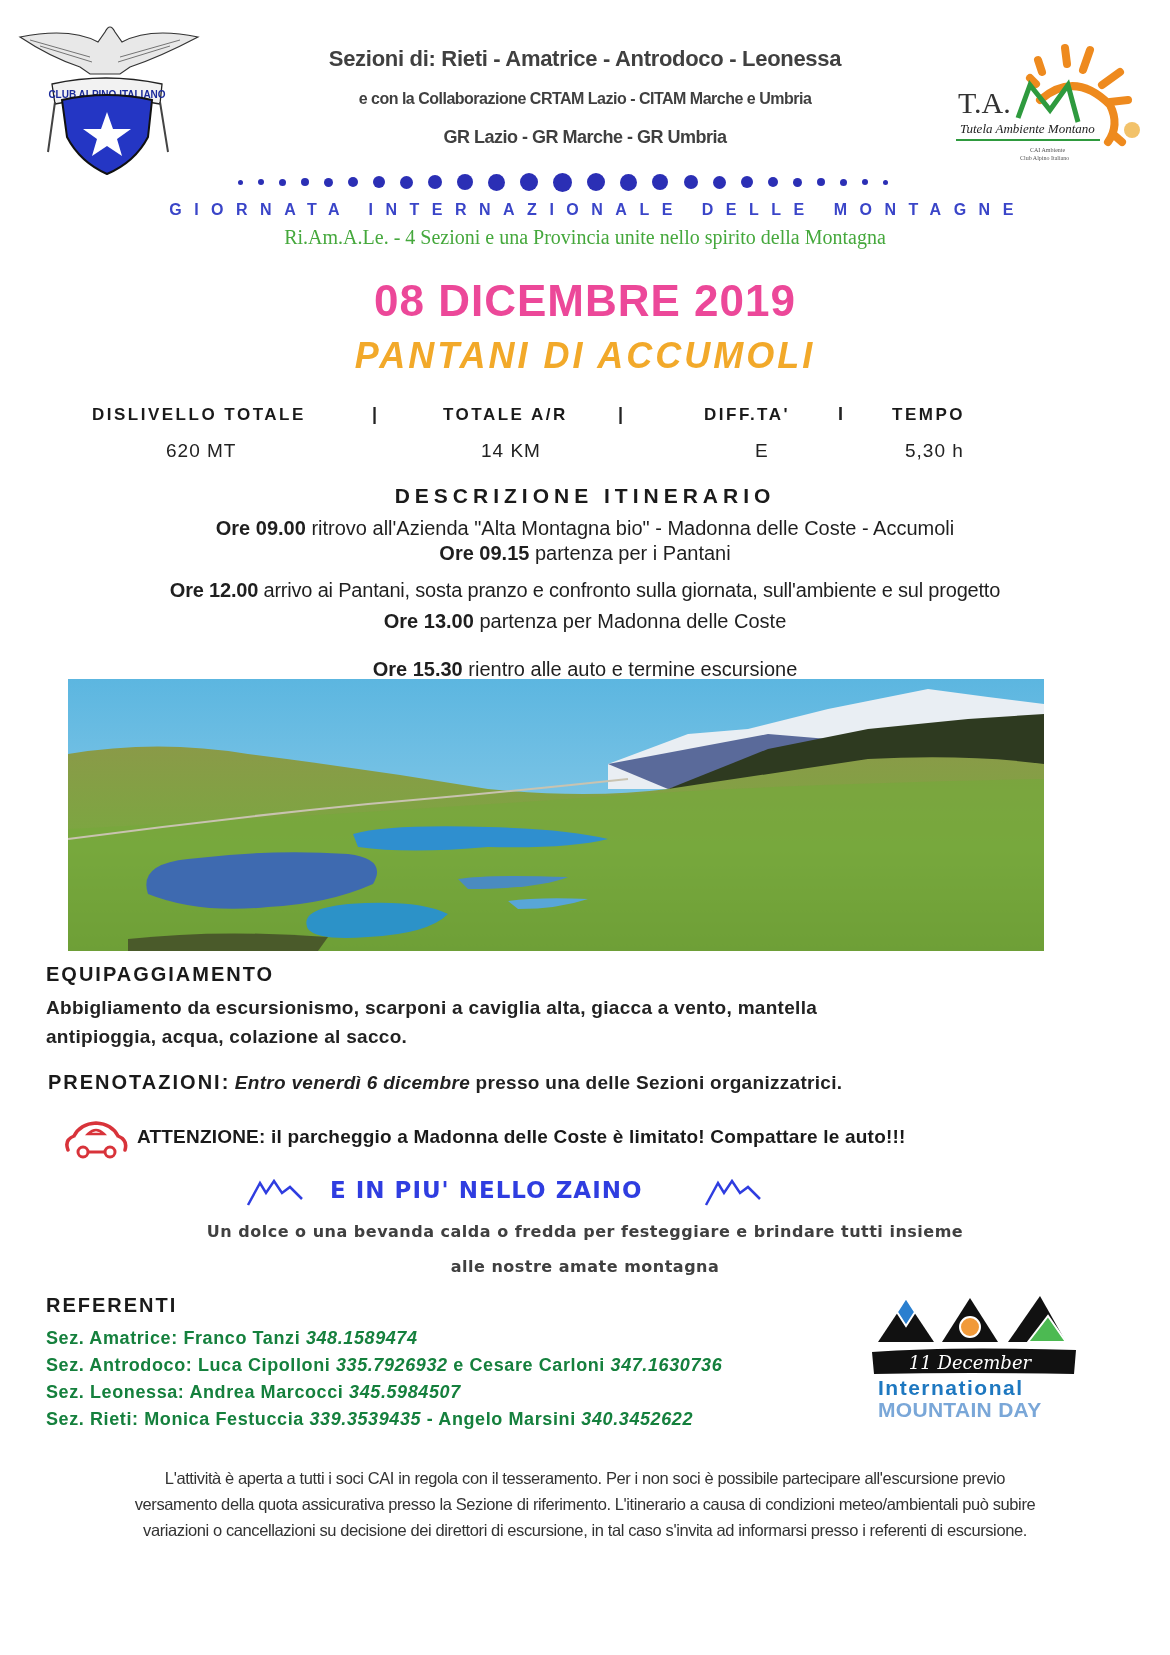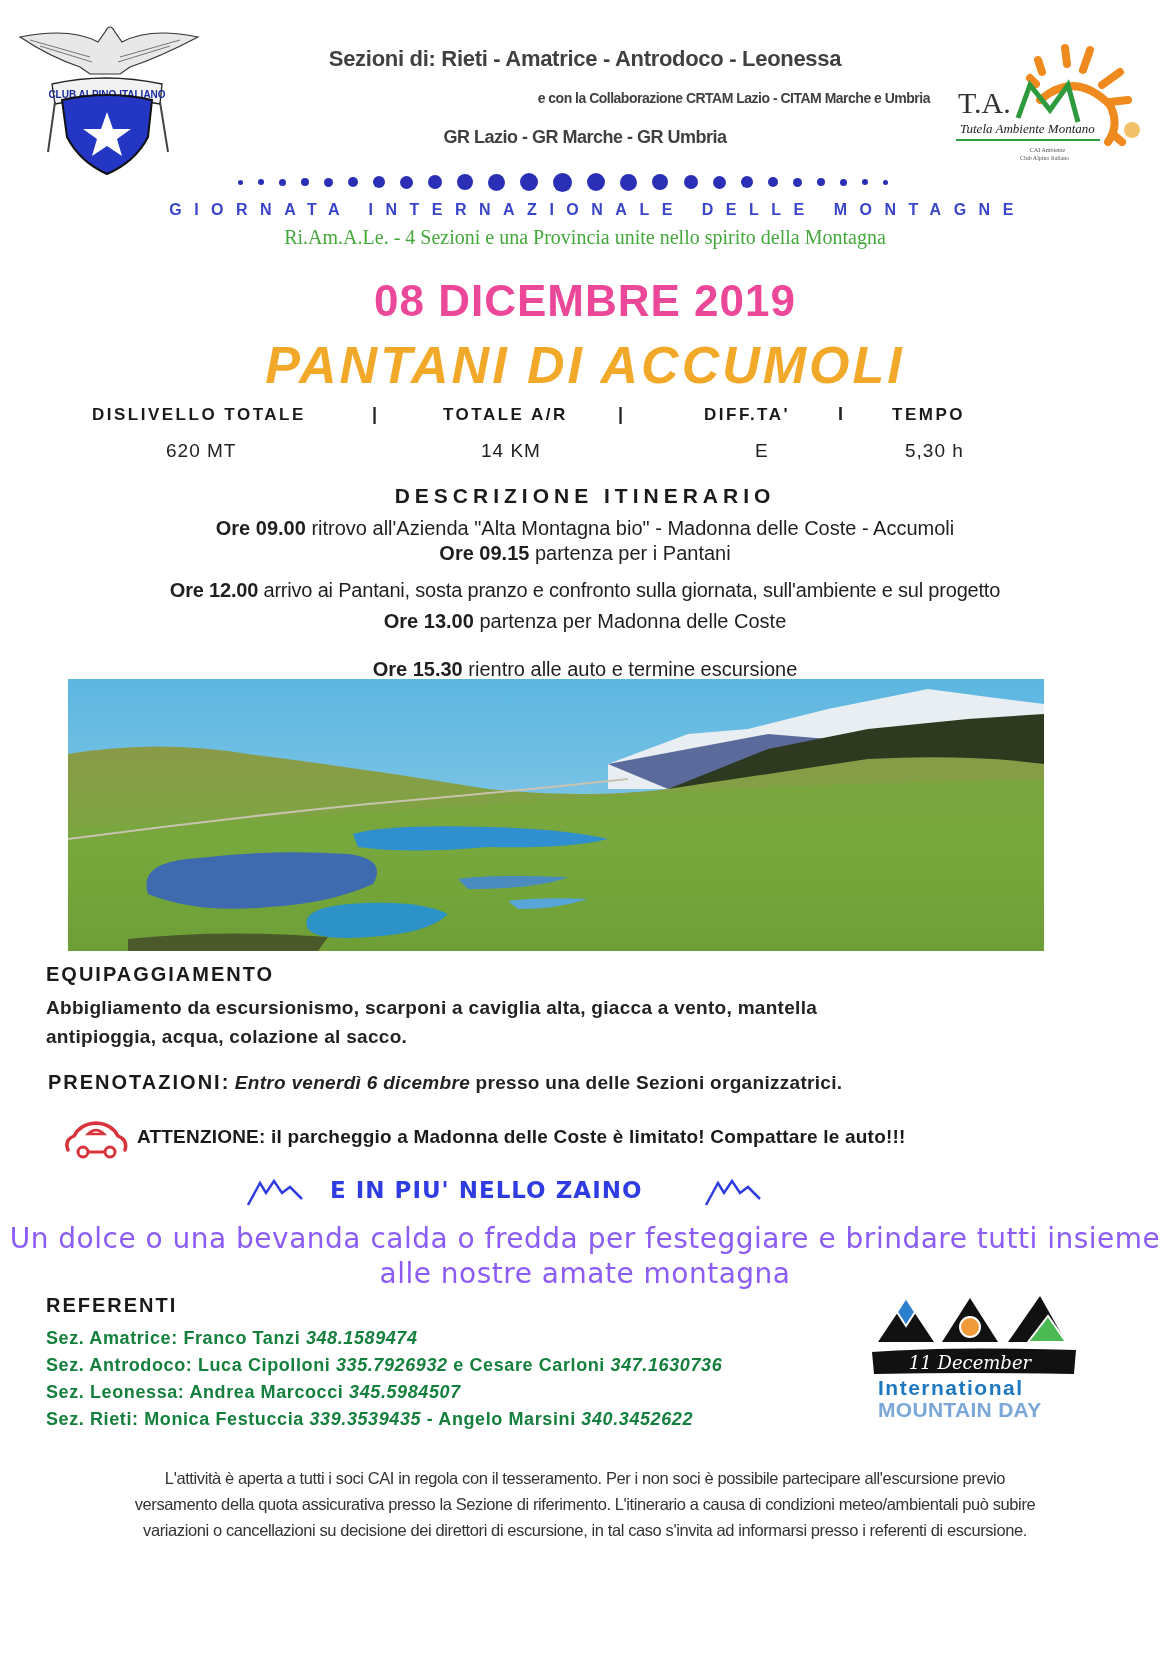--- a/index.html
+++ b/index.html
@@ -6,31 +6,31 @@
   html, body { width: 1170px; height: 1655px; background: #ffffff; overflow: hidden; }
   body { position: relative; font-family: "Liberation Sans", sans-serif; color: #1a1a1a; }
   .abs { position: absolute; }
   .center { left: 0; right: 0; text-align: center; }
 
   
   .cai-logo { left: 10px; top: 12px; width: 190px; height: 165px; }
   .tam-logo { left: 950px; top: 30px; width: 200px; height: 140px; }
   .hdr-line { color: #404040; font-family: Liberation Sans, sans-serif; white-space: nowrap; }
   .hdr1 { top: 46px; font-size: 22px; font-weight: bold; left: 240px; right: 240px; text-align: center; letter-spacing: -0.3px; }
-  .hdr2 { top: 90px; font-size: 14px; font-weight: bold; left: 240px; right: 240px; text-align: right; letter-spacing: -0.5px; }
+  .hdr2 { top: 90px; font-size: 16px; font-weight: bold; left: 240px; right: 240px; text-align: center; letter-spacing: -0.5px; }
   .hdr3 { top: 127px; font-size: 18px; font-weight: bold; left: 240px; right: 240px; text-align: center; letter-spacing: -0.5px; }
 
   .dots { top: 170px; left: 238px; width: 650px; height: 24px; display: flex; align-items: center; justify-content: space-between; }
   .dot { border-radius: 50%; background: #2b2fb5; display: block; }
 
   .giornata { top: 201px; font-size: 16px; font-weight: bold; color: #3a45c8; letter-spacing: 12.5px; left: 115px; right: 90px; text-align: center; }
   .riamale { top: 226px; font-size: 20px; color: #45a83c; font-family: "Liberation Serif", serif; }
 
   .date { top: 276px; font-size: 44px; font-weight: bold; color: #ec4899; letter-spacing: 1px; }
-  .place { top: 335px; font-size: 52px; font-weight: bold; font-style: italic; color: #f2a92a; letter-spacing: 3px; }
+  .place { top: 335px; font-size: 36px; font-weight: bold; font-style: italic; color: #f2a92a; letter-spacing: 3px; }
 
   
   .stat-h { top: 405px; font-size: 17px; font-weight: bold; letter-spacing: 2.5px; color: #1a1a1a; white-space: nowrap; }
   .stat-v { top: 440px; font-size: 19px; color: #222; letter-spacing: 1px; white-space: nowrap; }
   .sep { font-size: 18px; font-weight: bold; color: #222; top: 404px; }
 
   .desc-title { top: 484px; font-size: 21px; font-weight: bold; letter-spacing: 5px; }
   .itin { font-size: 20px; color: #1f1f1f; white-space: nowrap; }
   .itin b { font-weight: bold; }
 
@@ -39,21 +39,21 @@
 
   .sec-title { font-size: 20px; font-weight: bold; letter-spacing: 2px; color: #1a1a1a; }
   .body-txt { font-size: 19px; font-weight: bold; color: #222; letter-spacing: 0.3px; }
   .pren-i { font-style: italic; }
 
   .attn { top: 1126px; left: 137px; font-size: 19px; font-weight: bold; color: #1a1a1a; white-space: nowrap; letter-spacing: 0.2px; }
   .car-icon { left: 62px; top: 1118px; width: 70px; height: 42px; }
 
   .zaino { top: 1177px; left: 330px; font-size: 23px; font-weight: bold; color: #2f3de0; letter-spacing: 1px; font-family: "DejaVu Sans", sans-serif; }
   .mtn-icon { width: 70px; height: 30px; }
-  .dolce { font-size: 28px; font-weight: normal; color: #8b5cf6; font-family: "DejaVu Sans", sans-serif; letter-spacing: 0.5px; white-space: nowrap; }
+  .dolce { font-size: 16px; font-weight: bold; color: #404040; font-family: "DejaVu Sans", sans-serif; letter-spacing: 0.5px; white-space: nowrap; }
 
   .ref-line { font-size: 18px; font-weight: bold; color: #15803d; white-space: nowrap; letter-spacing: 0.6px; }
   .ref-line i { font-weight: bold; }
 
   .imd-logo { left: 870px; top: 1290px; width: 210px; height: 140px; }
   .imd-intl { font-size: 21px; font-weight: bold; color: #1e78c0; letter-spacing: 1.5px; }
   .imd-mtn { font-size: 21px; font-weight: bold; color: #7aa7d8; letter-spacing: 0.3px; }
 
   .foot { top: 1465px; left: 20px; right: 20px; text-align: center; font-size: 16.5px; color: #333; line-height: 26px; letter-spacing: -0.4px; }
 </style>

